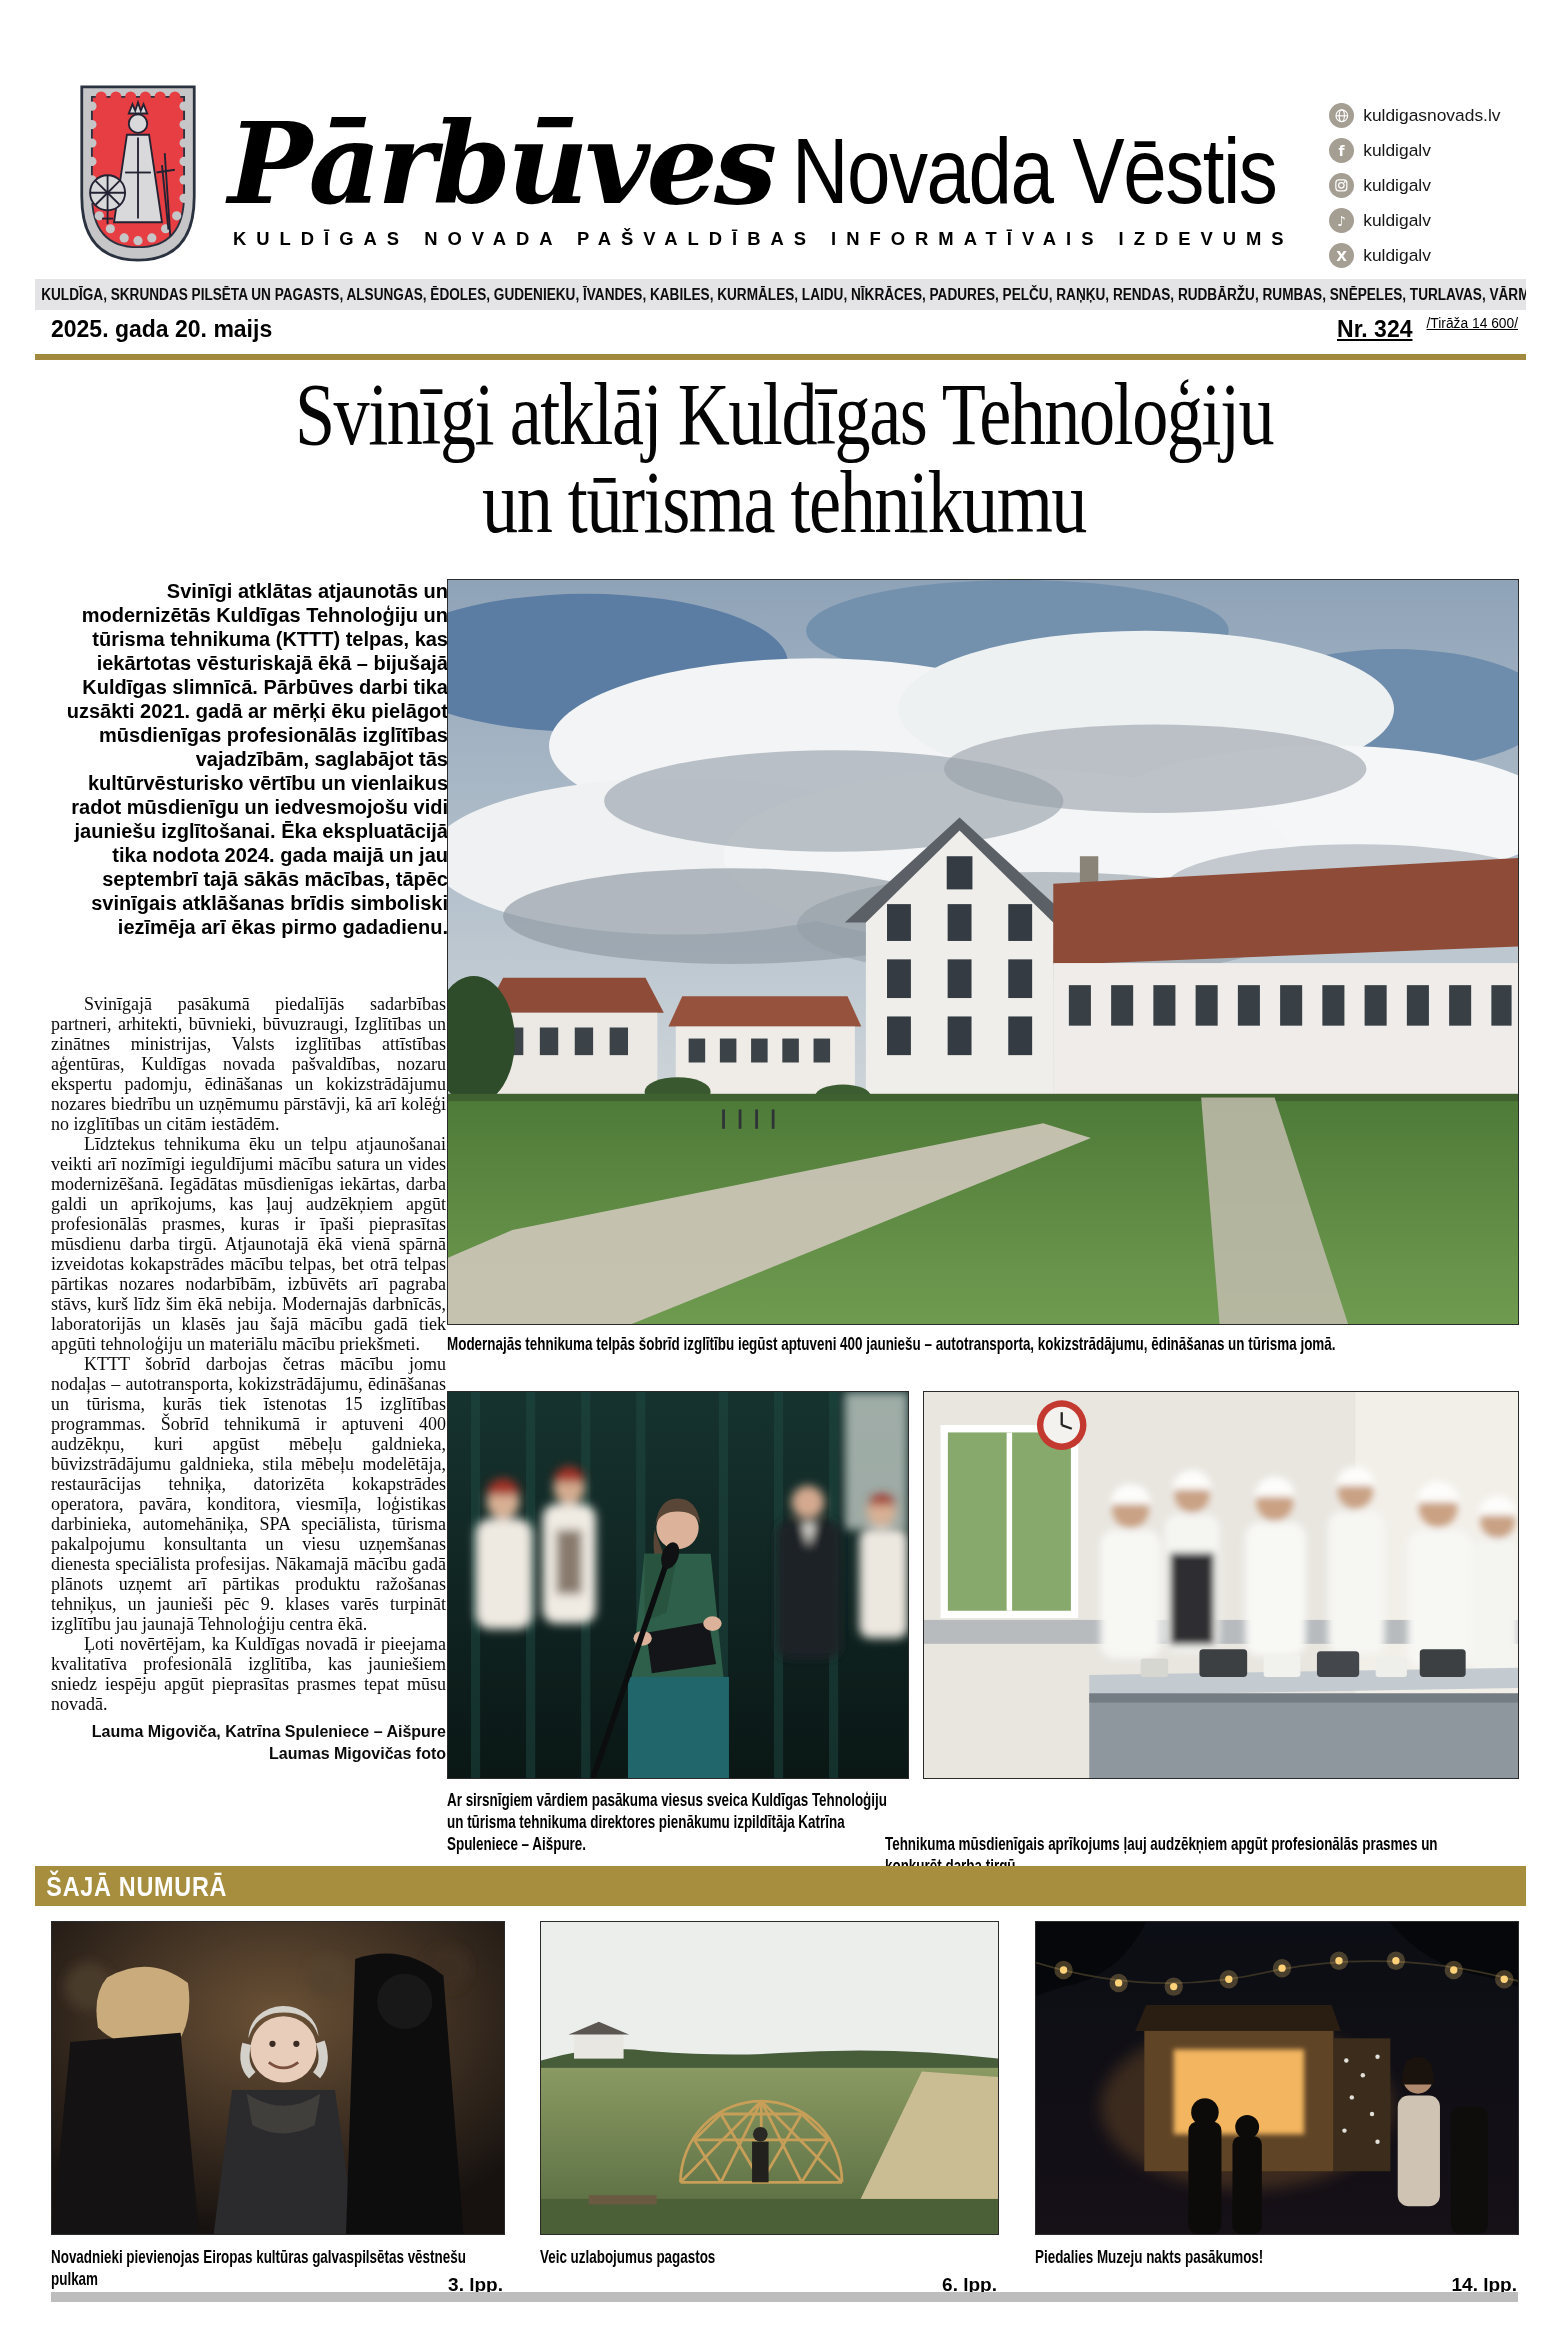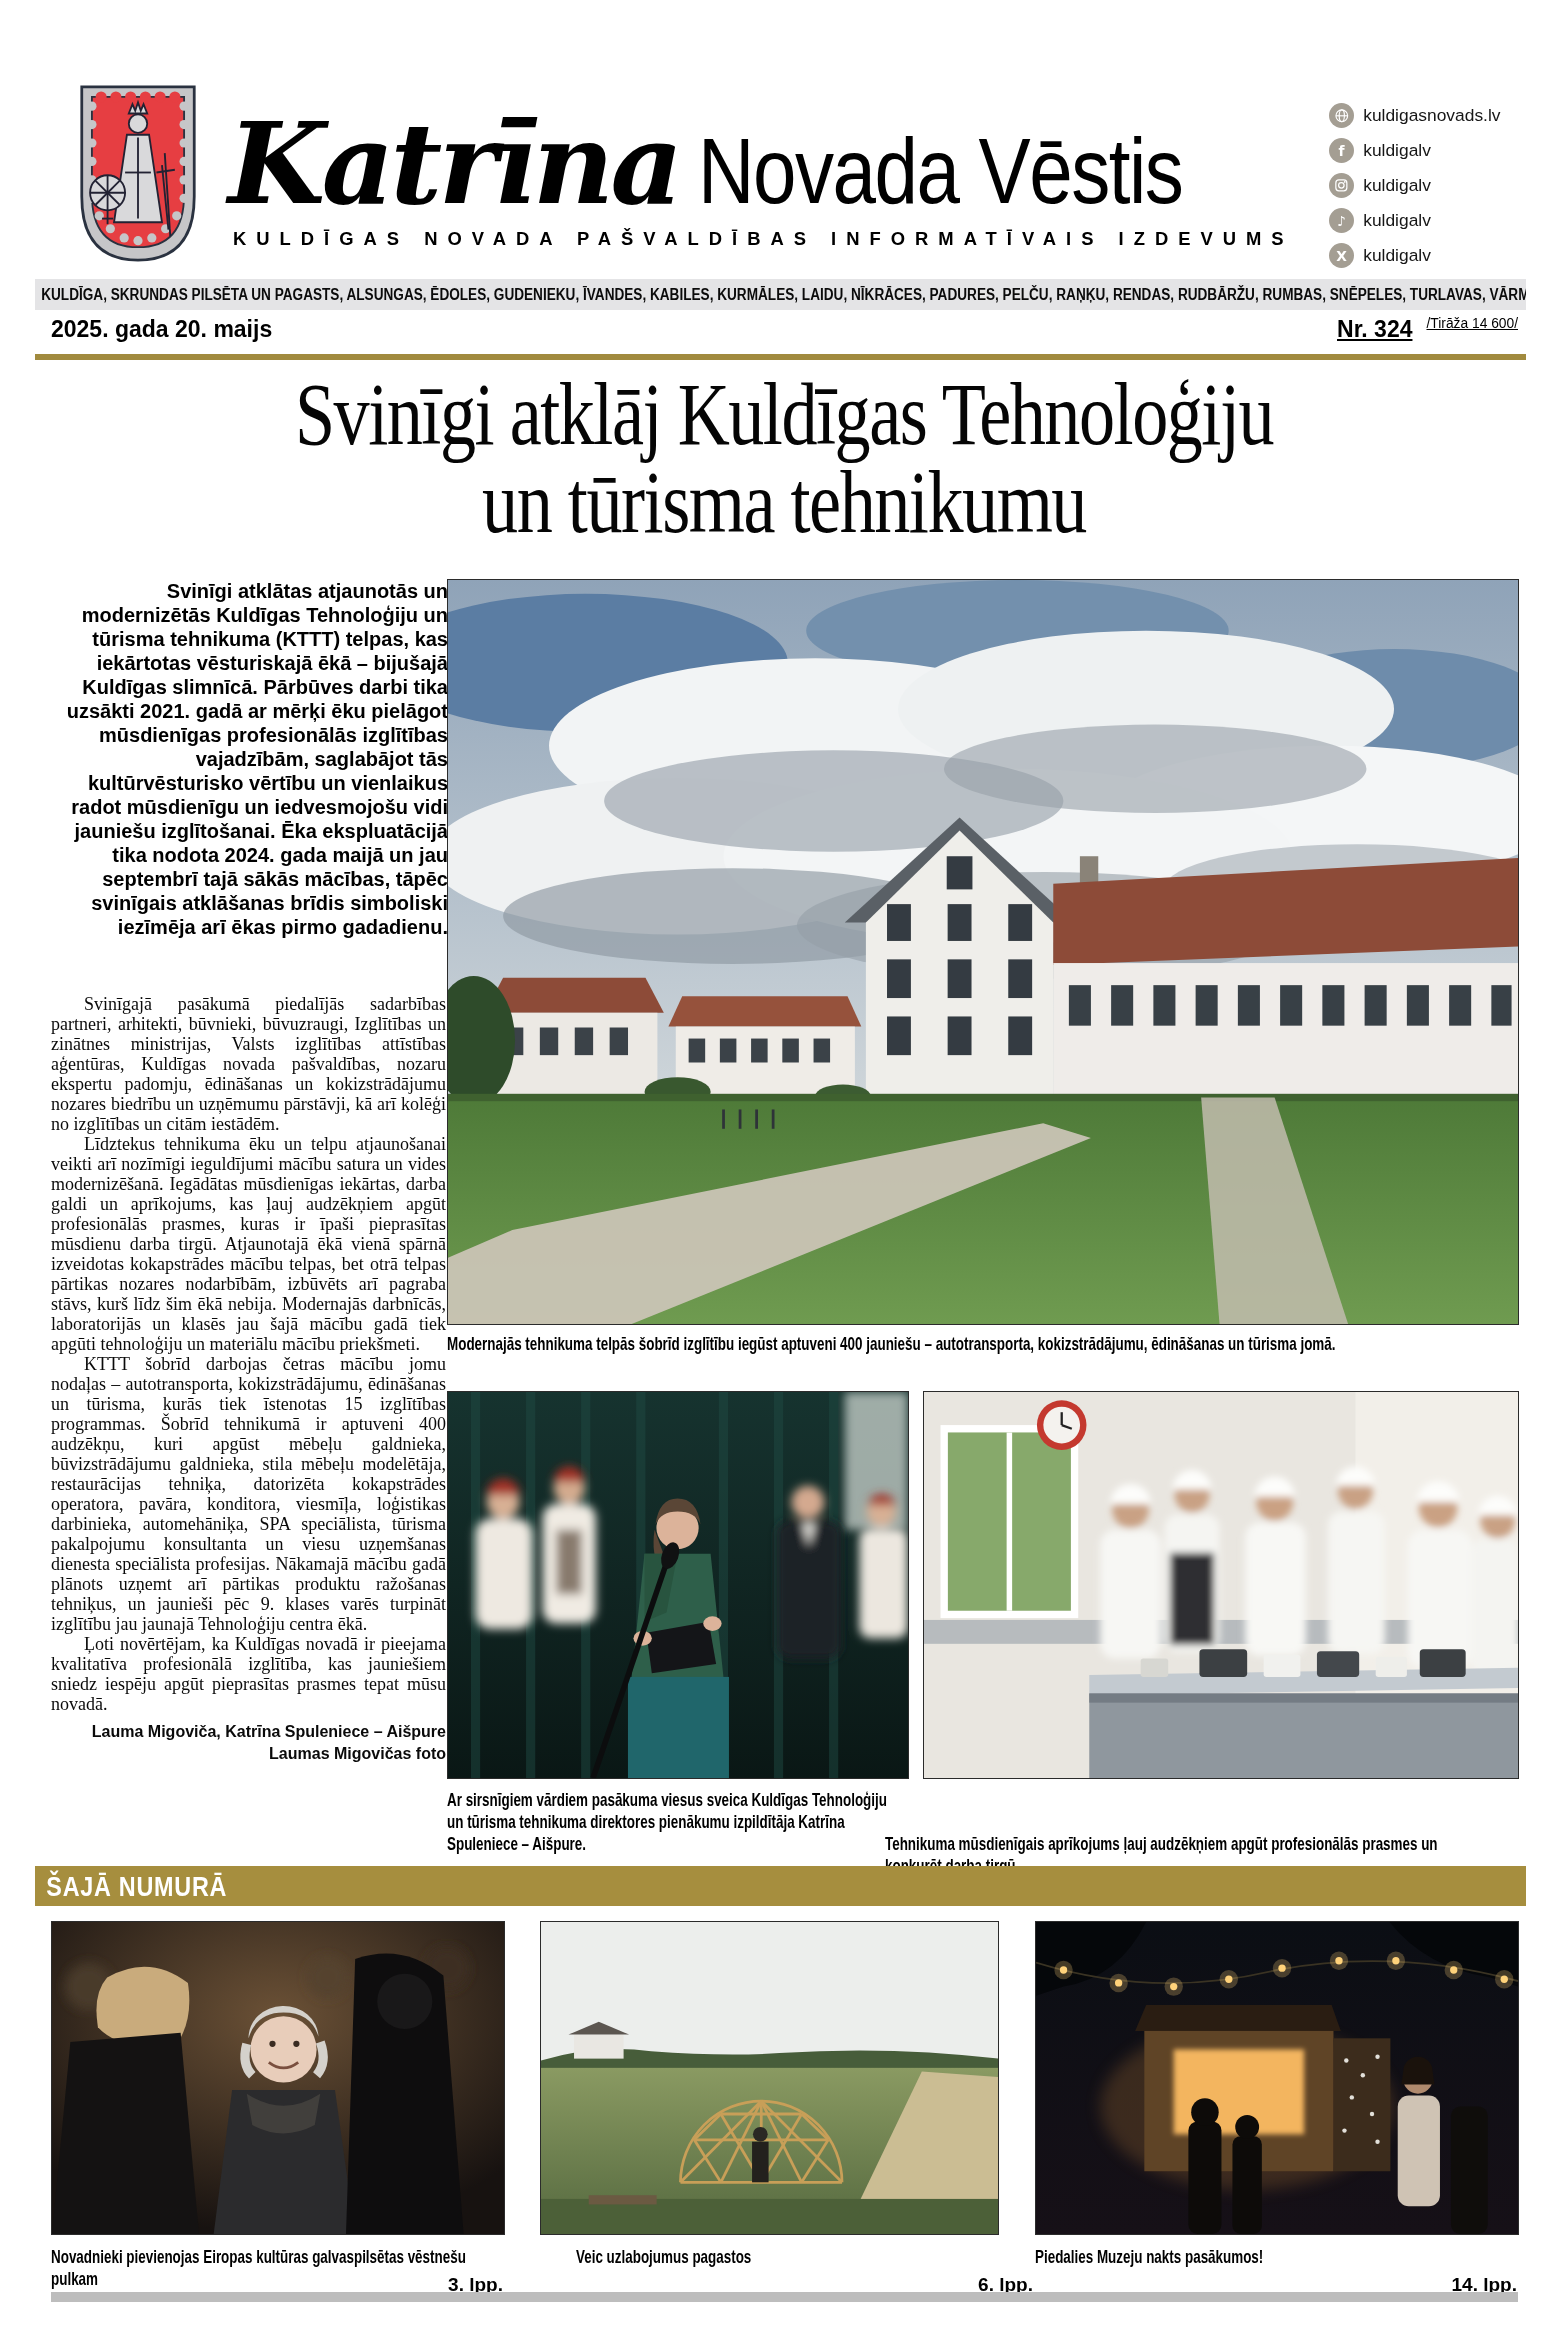--- a/index.html
+++ b/index.html
@@ -71,21 +71,21 @@
   
   .banner{left:35px;top:1866px;width:1491px;height:40px;background:#a68e3e;color:#fff;}
   .banner span{display:inline-block;font-weight:bold;font-size:28.5px;line-height:40px;padding-left:13.8px;
                letter-spacing:0.9px;transform:scaleX(.82);transform-origin:0 50%;white-space:nowrap;}
 
   
   .bcap{top:2246px;height:50px;}
   .bcap .title{position:absolute;left:0;top:0;}
   .bcap .page{position:absolute;right:0;bottom:0;font-weight:bold;font-size:19px;}
   .bc1{left:51px;width:452px;}
-  .bc2{left:540px;width:457px;margin-left:36px;}
+  .bc2{left:540px;width:457px;}
   .bc3{left:1035px;width:482px;}
   .graybar{left:51px;top:2292px;width:1467px;height:10px;background:#bdbdbd;}
 </style>
 </head>
 <body>
 
 <div class="abs logo">
   <svg viewBox="0 0 128 194">
     <path d="M3,3 H125 V122 Q125,191 64,191 Q3,191 3,122 Z" fill="#c6c6c8" stroke="#2a3240" stroke-width="3"></path>
     <path d="M14,14 H114 V120 Q114,177 64,177 Q14,177 14,120 Z" fill="#e63e42" stroke="#2a3240" stroke-width="2"></path>
@@ -132,21 +132,21 @@
       <line x1="31" y1="137" x2="31" y2="152"></line>
         <line x1="25" y1="146" x2="37" y2="146"></line>
       <line x1="90" y1="88" x2="97" y2="158"></line>
       <line x1="84" y1="96" x2="104" y2="93"></line>
       <line x1="93" y1="75" x2="99" y2="165"></line>
     </g>
   </svg>
 </div>
 
 <div class="abs masthead">
-  <span class="blackletter">Katrīna</span>
+  <span class="blackletter">Pārbūves</span>
   <span class="mast-rest">Novada Vēstis</span>
 </div>
 <div class="abs mast-sub">KULDĪGAS NOVADA PAŠVALDĪBAS INFORMATĪVAIS IZDEVUMS</div>
 
 <div class="abs social">
   <div class="soc-row">
     <span class="soc-ic">
       <svg viewBox="0 0 24 24" width="15.6" height="15.6">
           <g fill="none" stroke="#fff" stroke-width="1.8">
             <circle cx="12" cy="12" r="9"></circle>

